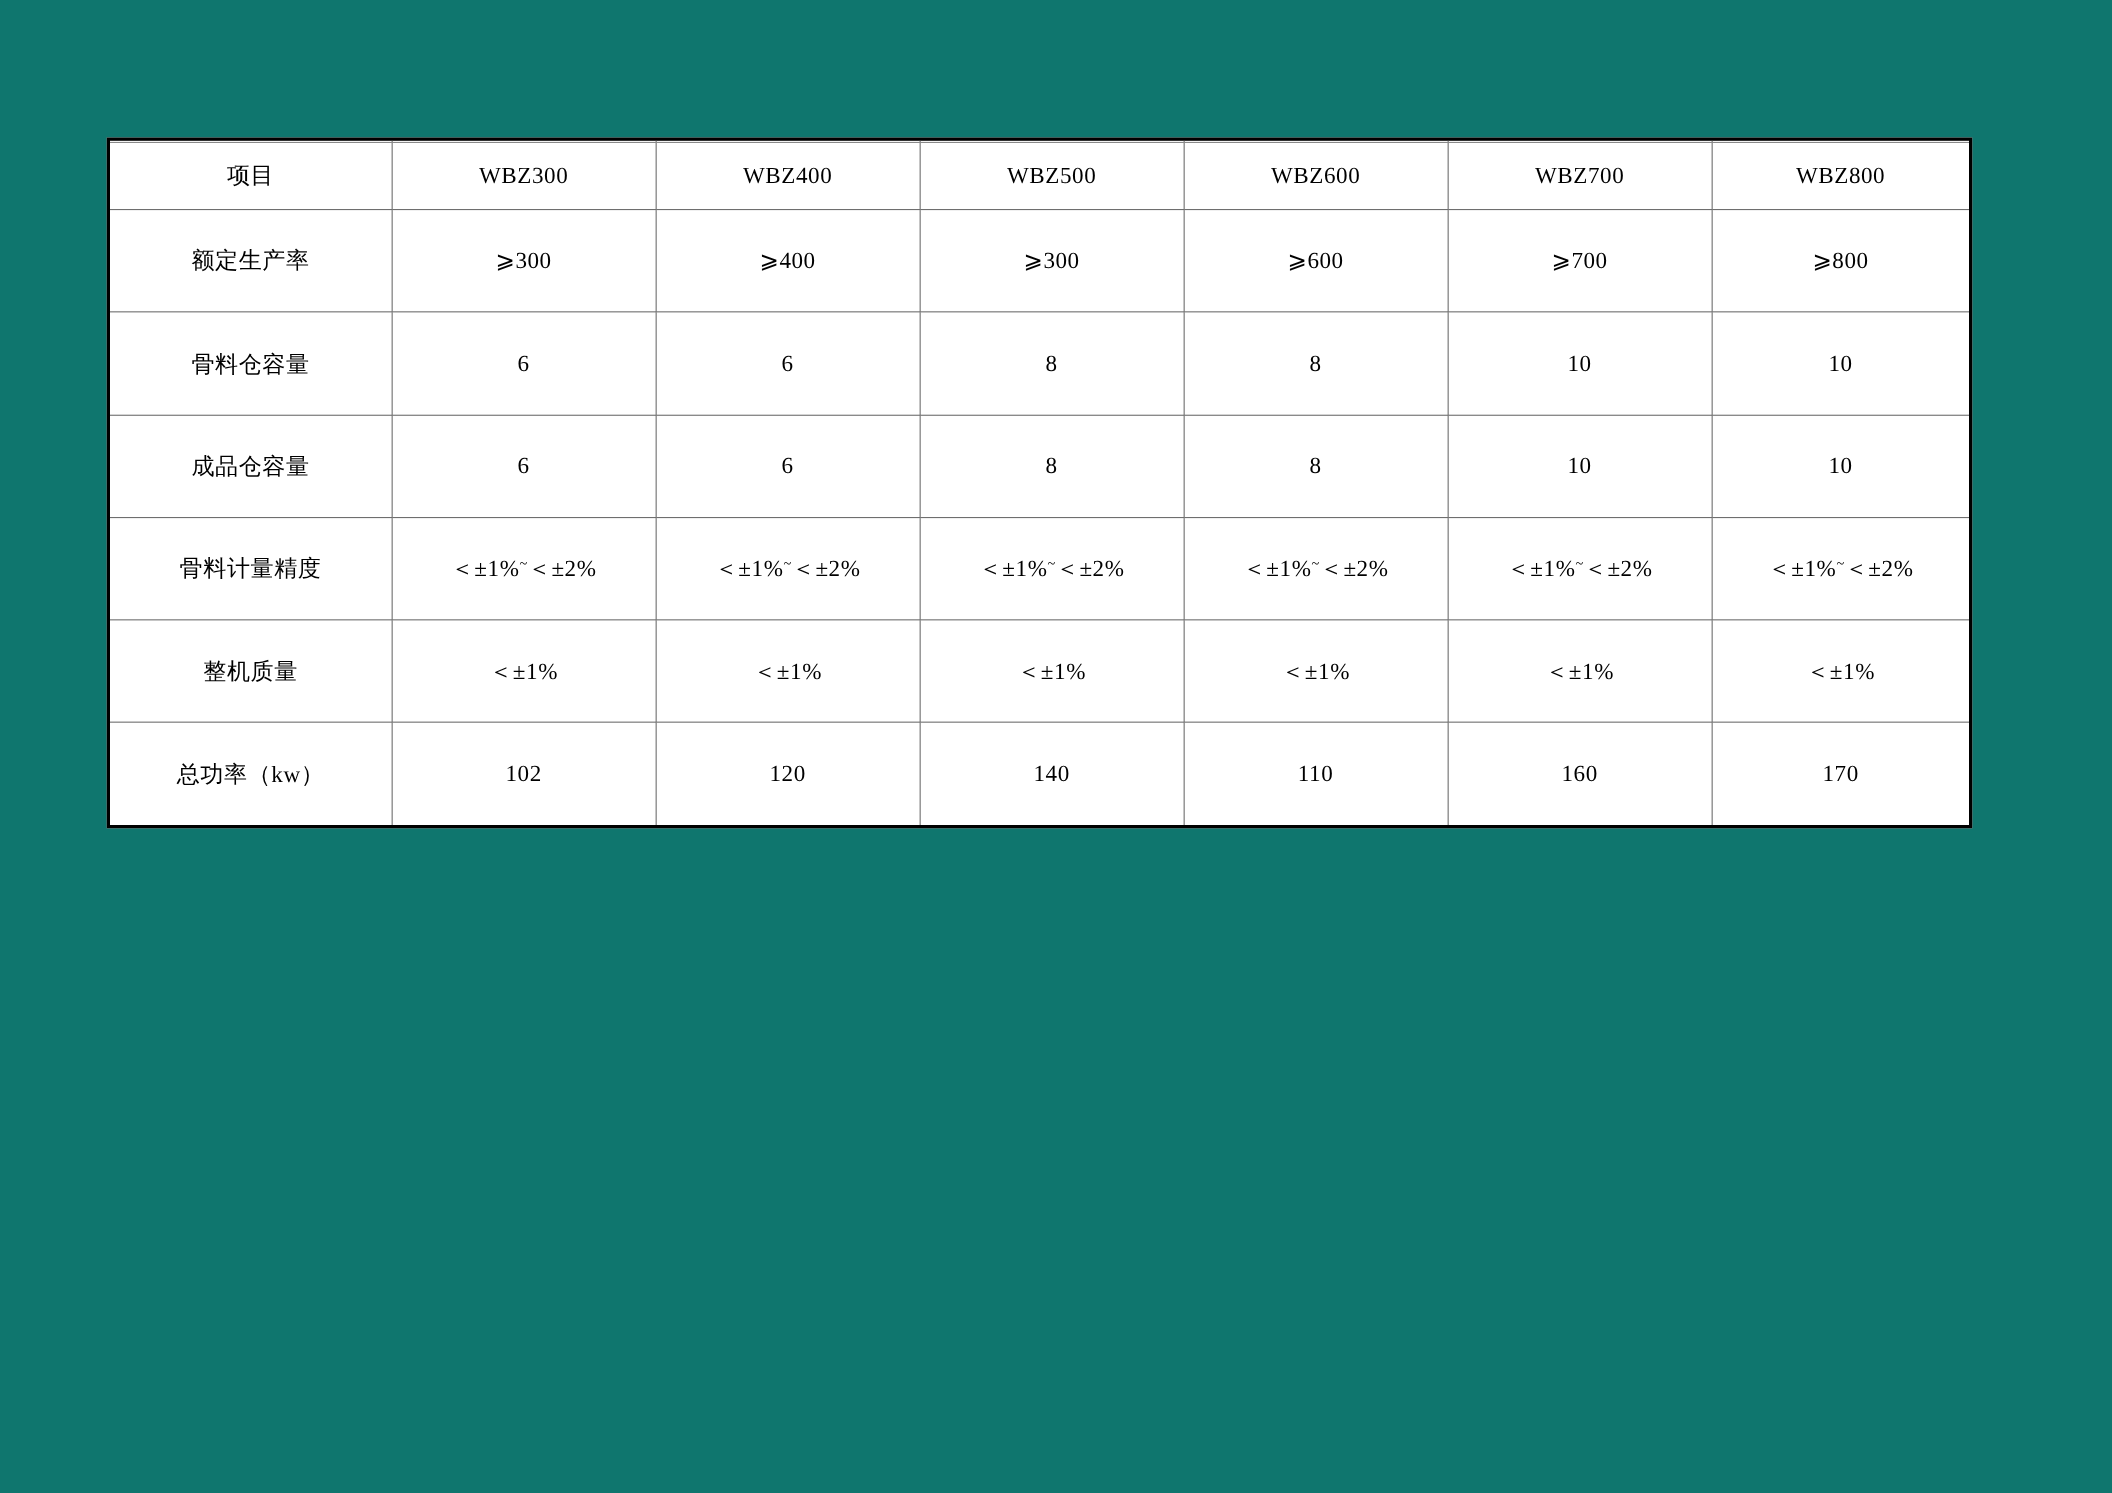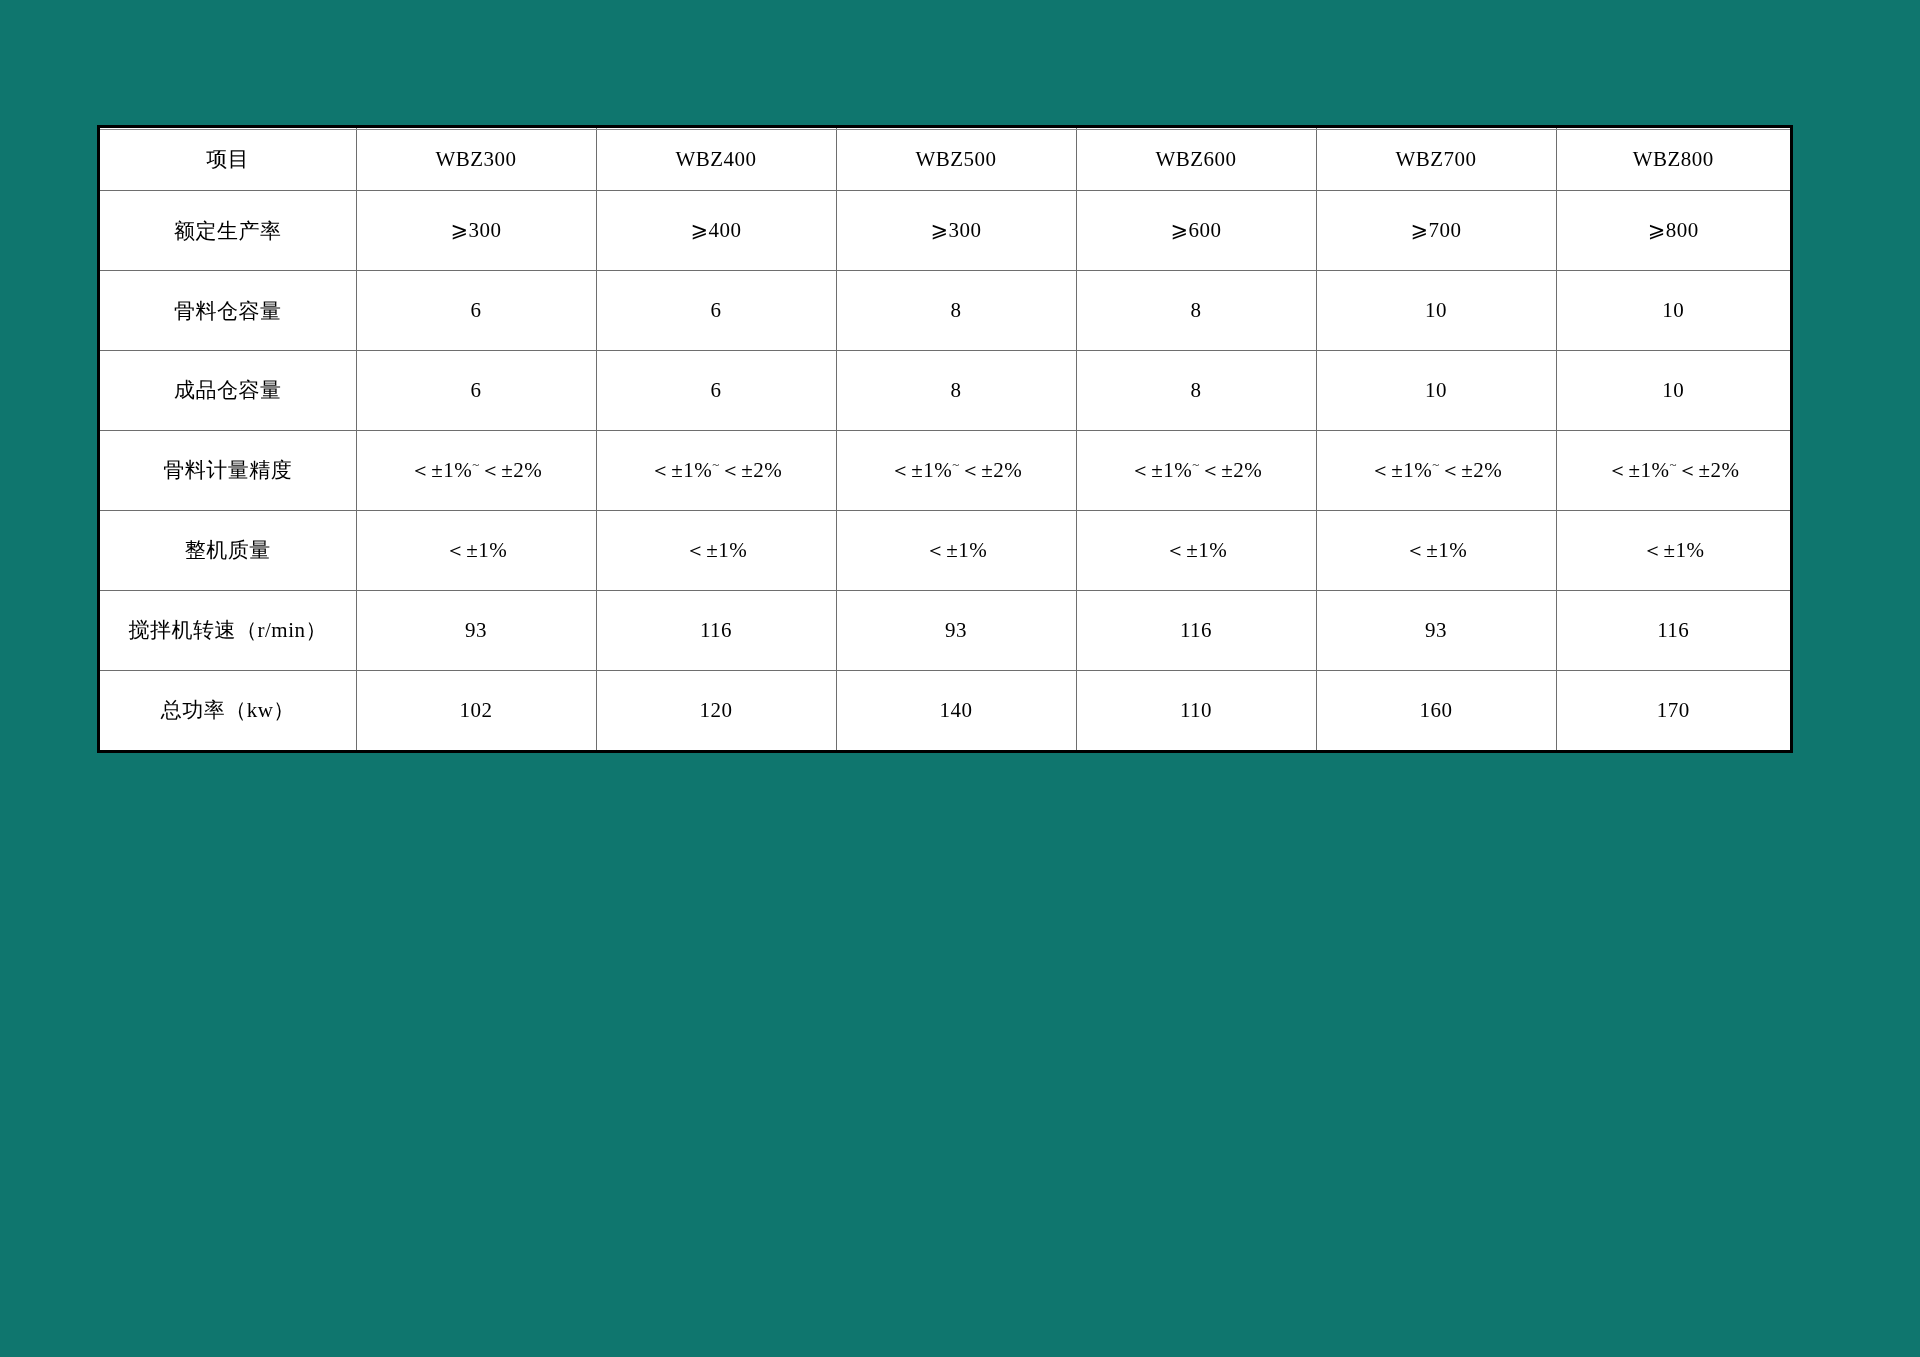--- a/index.html
+++ b/index.html
@@ -131,29 +131,20 @@
           <tr>
             <th>整机质量</th>
             <td>＜±1%</td>
             <td>＜±1%</td>
             <td>＜±1%</td>
             <td>＜±1%</td>
             <td>＜±1%</td>
             <td>＜±1%</td>
           </tr>
           <tr>
-            <th>搅拌机转速（r/min）</th>
-            <td>93</td>
-            <td>116</td>
-            <td>93</td>
-            <td>116</td>
-            <td>93</td>
-            <td>116</td>
-          </tr>
-          <tr>
             <th>总功率（kw）</th>
             <td>102</td>
             <td>120</td>
             <td>140</td>
             <td>110</td>
             <td>160</td>
             <td>170</td>
           </tr>
         </tbody>
     </table>

